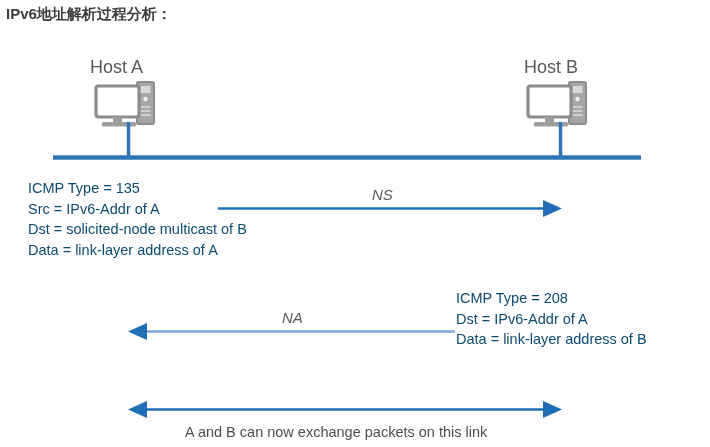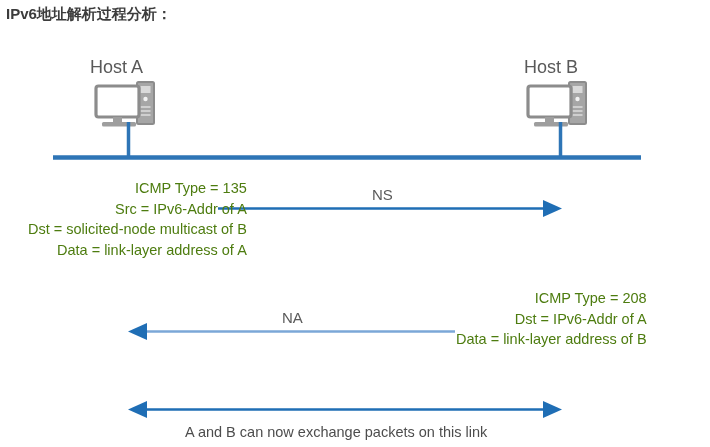--- a/index.html
+++ b/index.html
@@ -58,31 +58,31 @@
     top: 0;
     width: 710px;
     height: 447px;
     pointer-events: none;
   }
 
   
   .msg-block {
     font-size: 14.5px;
     line-height: 20.5px;
-    color: #4d7c0f;
+    color: #0c4a6e;
     white-space: nowrap;
-    text-align: right;
   }
   #ns-block { left: 28px; top: 178px; }
   #na-block { left: 456px; top: 288px; }
 
   .arrow-label {
     font-size: 15px;
     color: #5a5a5a;
     white-space: nowrap;
+    font-style: italic;
   }
   #ns-label { left: 372px; top: 186px; }
   #na-label { left: 282px; top: 309px; text-align: right; }
 
   #bottom-caption {
     left: 141px;
     top: 424px;
     font-size: 14.5px;
     color: #4d4d4d;
     white-space: nowrap;

